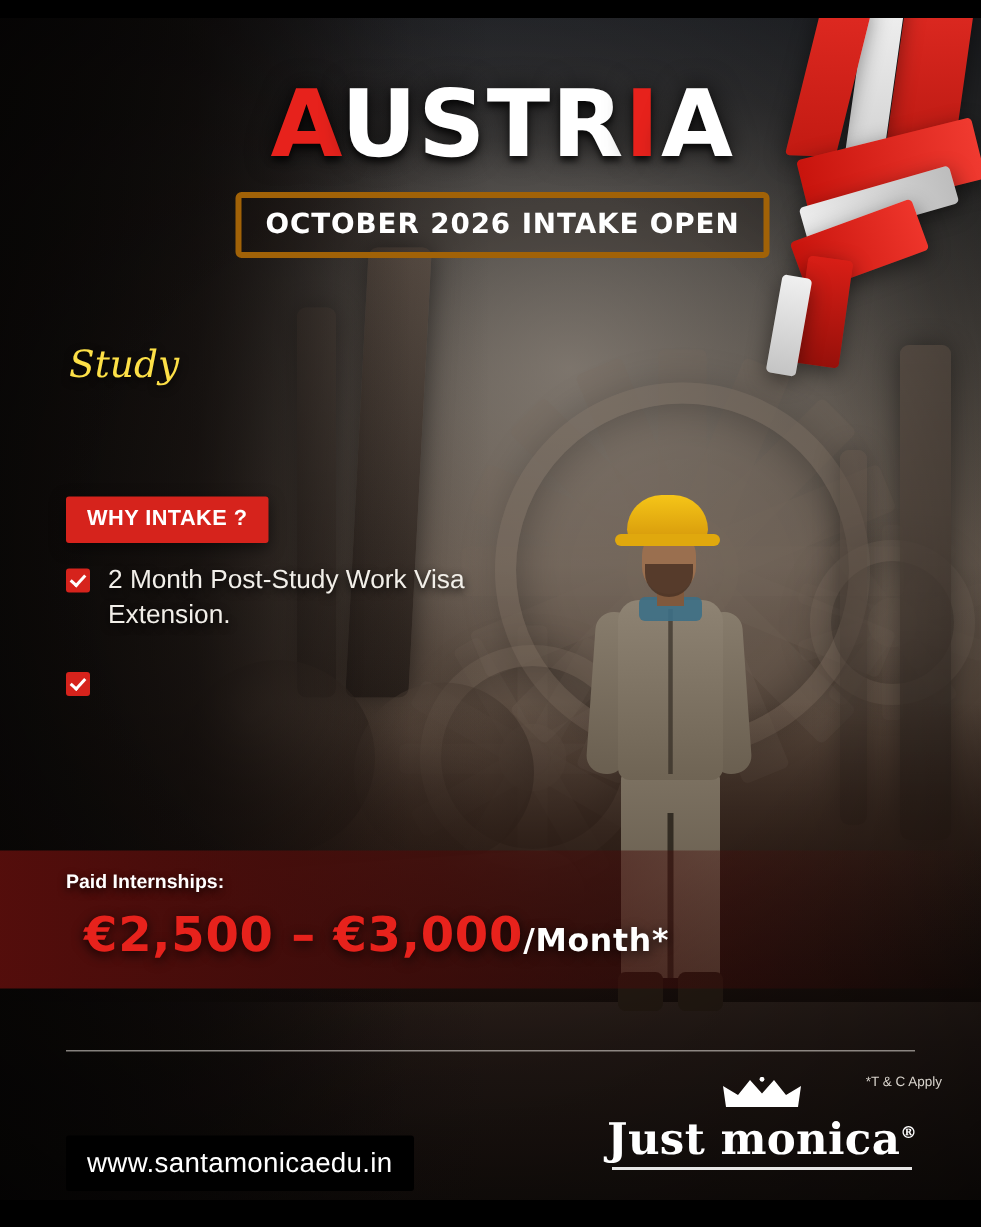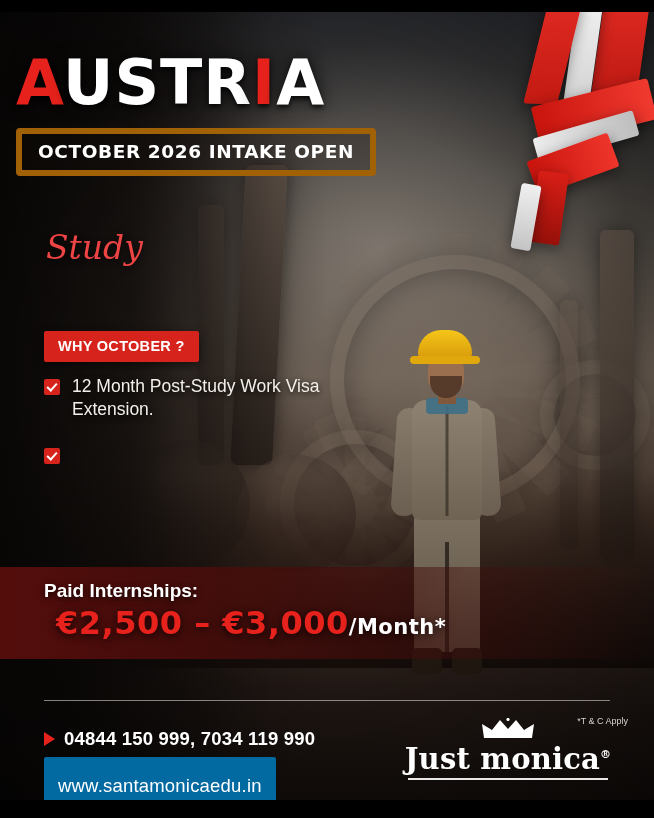--- a/index.html
+++ b/index.html
@@ -157,54 +157,54 @@
   .rb3 { right: 90px; top: 4px; width: 34px; height: 104px; background: linear-gradient(180deg,#e02a22,#c21a12); transform: skewX(-12deg) rotate(2deg); }
   .rb4 { right: 6px; top: 96px; width: 120px; height: 42px; background: linear-gradient(90deg,#c8140d,#f03a30); transform: rotate(-14deg); }
   .rb5 { right: 22px; top: 128px; width: 104px; height: 26px; background: linear-gradient(90deg,#ececec,#bdbdbd); transform: rotate(-16deg); }
   .rb6 { right: 44px; top: 150px; width: 86px; height: 36px; background: linear-gradient(90deg,#c8140d,#ee352b); transform: rotate(-20deg); }
   .rb7 { right: 96px; top: 176px; width: 30px; height: 72px; background: linear-gradient(180deg,#d81e16,#96100a); transform: rotate(8deg); }
   .rb8 { right: 124px; top: 188px; width: 20px; height: 66px; background: linear-gradient(180deg,#f0f0f0,#c4c4c4); transform: rotate(10deg); }
 
   
   .headline {
     position: absolute; left: 0; right: 0; top: 52px;
-    text-align: left;
+    text-align: center;
     padding-left: 16px;
   }
   .headline h1 {
     font-family: "DejaVu Sans", sans-serif;
     font-size: 62px;
     font-weight: 900;
     letter-spacing: 1px;
     color: #ffffff;
     line-height: 1;
     text-shadow: 0 0 18px rgba(0,0,0,0.75), 0 3px 4px rgba(0,0,0,0.7);
   }
   .headline h1 .red { color: #e7221c; }
   .intake {
     display: inline-block;
     margin-top: 14px;
     padding: 7px 16px 8px;
-    border: 6px solid #a16207;
+    border: 4px solid #a16207;
     border-radius: 4px;
     color: #ffffff;
     font-size: 18.5px;
     font-weight: 700;
     letter-spacing: .6px;
     background: rgba(20,10,8,0.25);
     font-family: "DejaVu Sans", sans-serif;
   }
 
   
   .study {
     position: absolute; left: 46px; top: 228px;
     font-family: "DejaVu Serif", serif;
     font-style: italic;
-    font-size: 33px;
-    color: #ef4444;
+    font-size: 25px;
+    color: #fde047;
     text-shadow: 0 2px 6px rgba(0,0,0,0.8);
   }
   .engineering {
     position: absolute; left: 44px; top: 262px;
     font-family: "DejaVu Sans", sans-serif;
     font-size: 46px;
     font-weight: 900;
     letter-spacing: 1.2px;
     color: #ffffff;
     text-shadow: 0 3px 10px rgba(0,0,0,0.85);
@@ -247,21 +247,21 @@
   }
   .btext .em { font-style: italic; font-weight: 700; }
 
   
   .band {
     position: absolute; left: 0; right: 0; top: 567px; height: 92px;
     background: linear-gradient(90deg, rgba(90,14,12,0.92) 0%, rgba(70,12,10,0.75) 45%, rgba(40,10,8,0.05) 100%);
   }
   .band-label {
     position: absolute; left: 44px; top: 580px;
-    color: #fff; font-size: 19px; font-weight: 700;
+    color: #fff; font-size: 13px; font-weight: 700;
     text-shadow: 0 2px 6px rgba(0,0,0,0.8);
   }
   .band-amount {
     position: absolute; left: 56px; top: 604px;
     color: #e7221c;
     font-family: "DejaVu Sans", sans-serif;
     font-size: 32px;
     font-weight: 900;
     letter-spacing: .5px;
     text-shadow: 0 2px 8px rgba(0,0,0,0.8);
@@ -290,22 +290,22 @@
     width: 0; height: 0;
     border-top: 7px solid transparent;
     border-bottom: 7px solid transparent;
     border-left: 11px solid #e7221c;
   }
   .phone {
     color: #ffffff; font-size: 18.5px; font-weight: 700; letter-spacing: .2px;
   }
   .url-box {
     position: absolute; left: 44px; top: 757px;
-    background: #0369a1;
-    padding: 18px 14px 8px;
+    background: #000000;
+    padding: 7px 14px 8px;
     border-radius: 2px;
     color: #ffffff;
     font-size: 18.5px;
     letter-spacing: .2px;
   }
 
   
   .logo { position: absolute; right: 36px; top: 718px; text-align: center; width: 220px; }
   .crown { display: block; margin: 0 auto 2px; width: 56px; height: 22px; }
   .logo-main {
@@ -408,45 +408,41 @@
     <div class="rb rb8"></div>
   </div>
 
   <div class="headline">
     <h1><span class="red">A</span>USTR<span class="red">I</span>A</h1>
     <div class="intake">OCTOBER 2026 INTAKE OPEN</div>
   </div>
 
   <div class="study">Study</div>
 
-  <div class="why-tag">WHY OCTOBER ?</div>
+  <div class="why-tag">WHY INTAKE ?</div>
 
   <div class="bullets">
     <div class="bullet">
       <span class="tick"></span>
-      <div class="btext">12 Month Post-Study Work Visa Extension.</div>
+      <div class="btext">2 Month Post-Study Work Visa Extension.</div>
     </div>
     <div class="bullet">
       <span class="tick"></span>
     </div>
   </div>
 
   <div class="band"></div>
   <div class="band-label">Paid Internships:</div>
   <div class="band-amount">
     <span>€2,500 – €3,000</span><span class="per">/Month*</span>
   </div>
   <div class="tc">*T &amp; C Apply</div>
 
   <div class="divider"></div>
 
-  <div class="phone-row">
-    <span class="tri"></span>
-    <span class="phone">04844 150 999, 7034 119 990</span>
-  </div>
 
   <div class="url-box">www.santamonicaedu.in</div>
 
   <div class="logo">
     <svg class="crown" viewBox="0 0 56 22">
       <path d="M4 20 L2 6 L12 12 L20 2 L28 11 L36 2 L44 12 L54 6 L52 20 Z" fill="#ffffff"></path>
       <circle cx="28" cy="1.5" r="1.6" fill="#ffffff"></circle>
     </svg>
     <div class="logo-main"><span>Just monica</span><span class="reg">®</span></div>
     <div class="logo-rule"></div>

